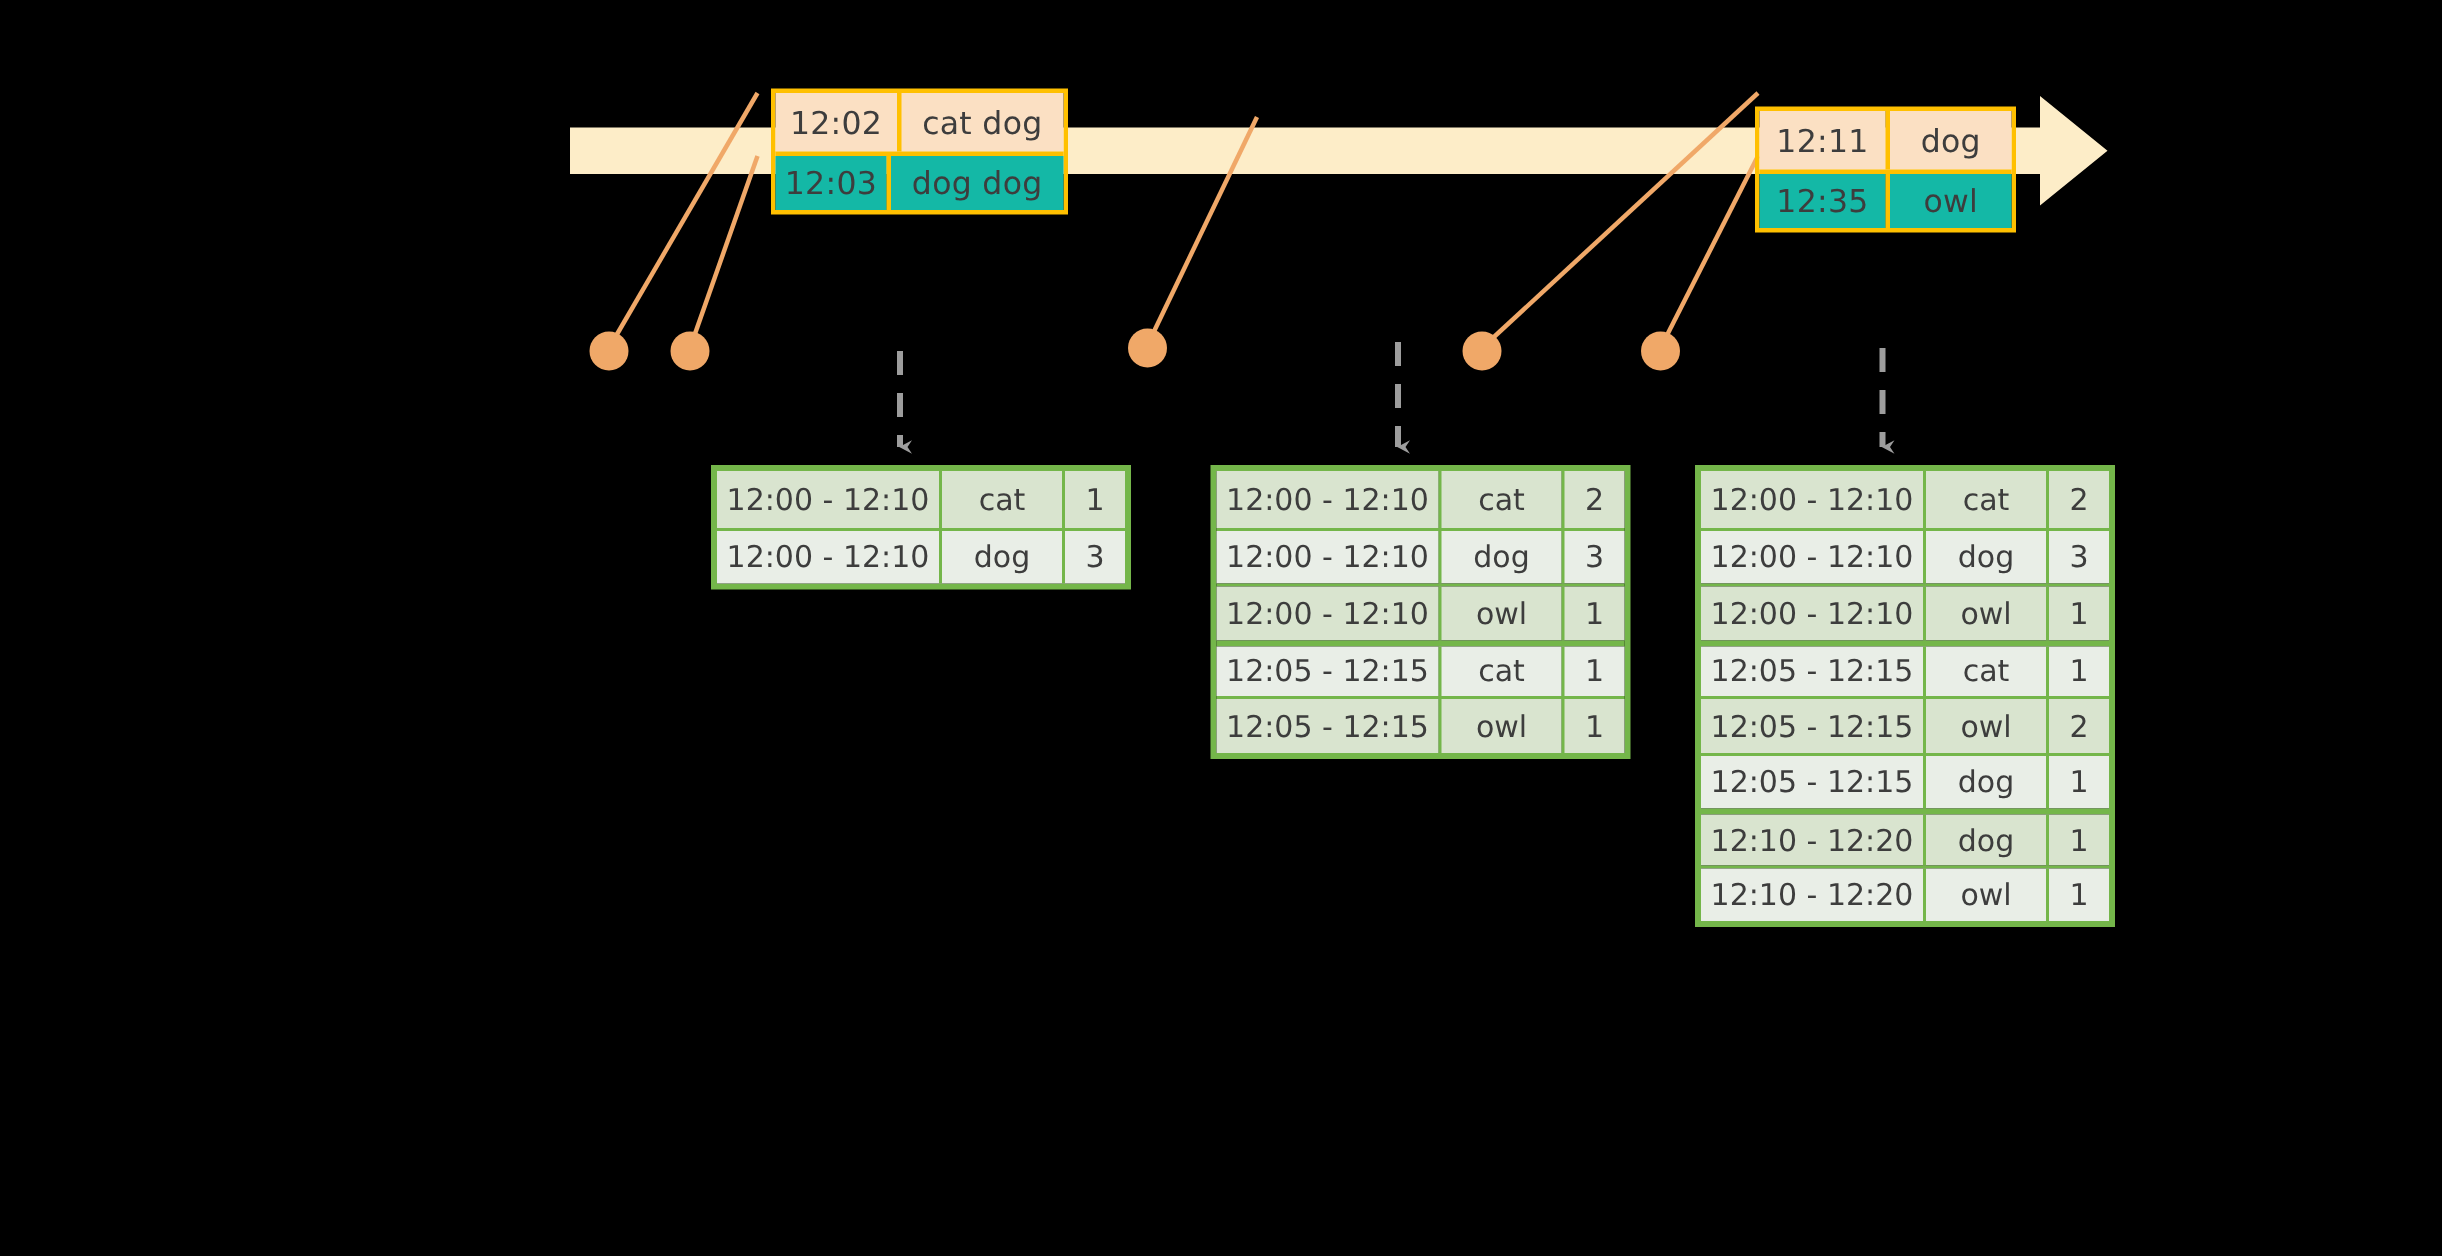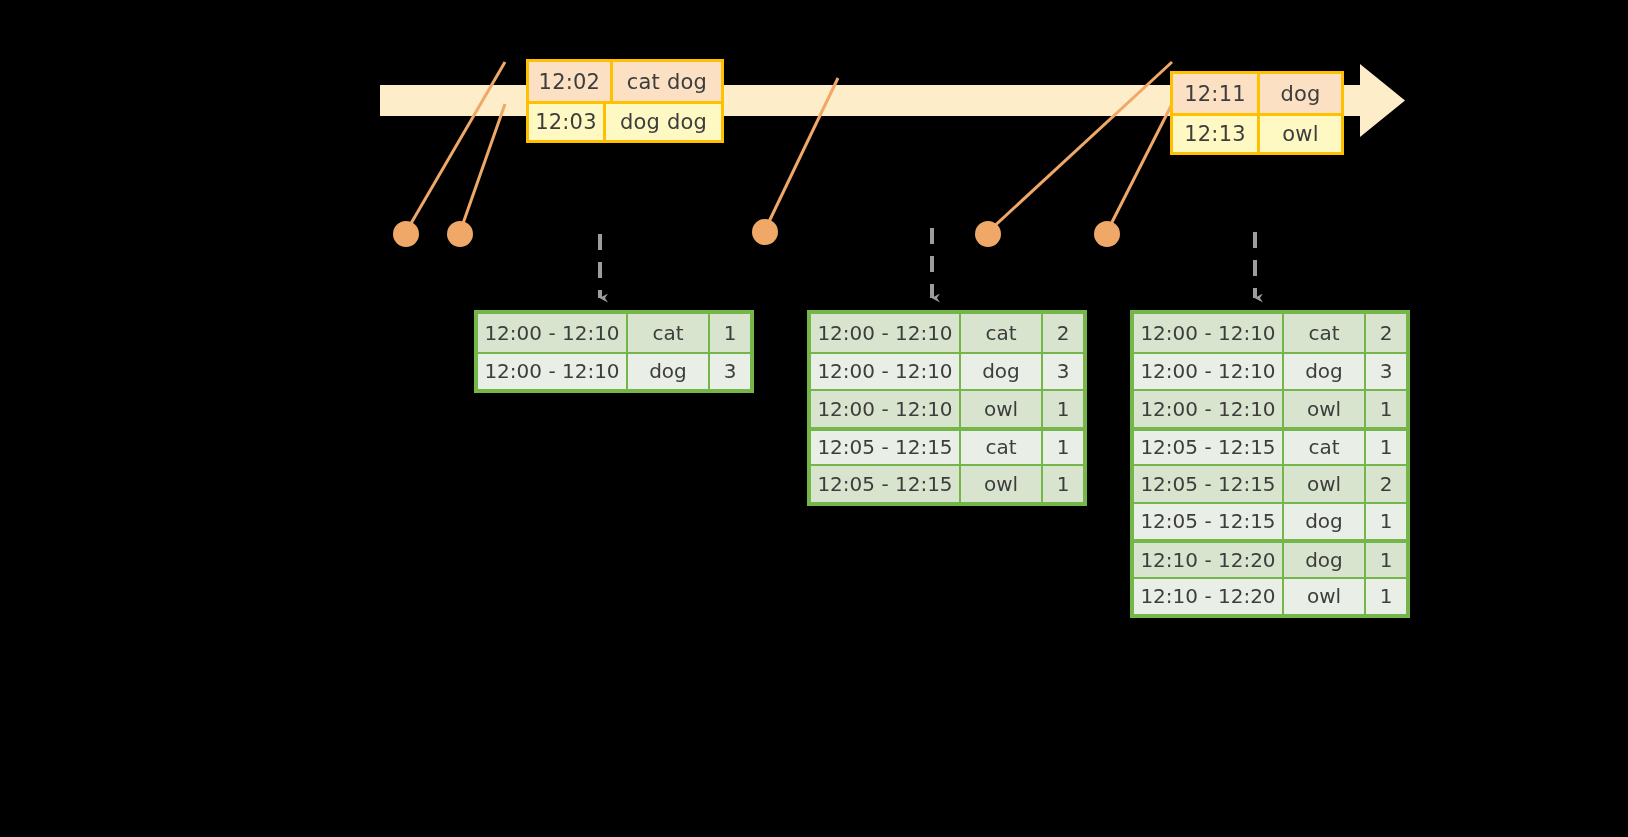--- a/index.html
+++ b/index.html
@@ -36,21 +36,21 @@
     flex-direction: column;
     z-index: 5;
   }
   .evt-row {
     display: flex;
     align-items: stretch;
     height: 39px;
   }
   .evt-row + .evt-row { border-top: 3px solid #ffc000; }
   .evt-row.shade  .evt-cell { background: #fbe0c3; }
-  .evt-row.light  .evt-cell { background: #fef9c3; }
+  .evt-row.light  .evt-cell { background: #14b8a6; }
   .evt-cell {
     display: flex;
     align-items: center;
     justify-content: center;
     font-size: 21px;
     color: #3d3d3d;
     letter-spacing: .2px;
     white-space: nowrap;
   }
   .evt-cell.time  { width: 84px; }
@@ -117,39 +117,39 @@
       <circle cx="1107" cy="234" r="13"></circle>
     </g>
 
     <g stroke="#9d9d9d" stroke-width="4" stroke-dasharray="16 12" fill="none">
       <line x1="600" y1="234" x2="600" y2="298" marker-end="url(#dash-arrowhead)"></line>
       <line x1="932" y1="228" x2="932" y2="298" marker-end="url(#dash-arrowhead)"></line>
       <line x1="1255" y1="232" x2="1255" y2="298" marker-end="url(#dash-arrowhead)"></line>
     </g>
   </svg>
 
-  <div class="evt-group" style="left:526px; top:59px; width:198px;">
+  <div class="evt-group" style="left:514px; top:59px; width:198px;">
     <div class="evt-row shade">
       <div class="evt-cell time">12:02</div>
       <div class="evt-cell words">cat dog</div>
     </div>
     <div class="evt-row light">
       <div class="evt-cell time">12:03</div>
       <div class="evt-cell words">dog dog</div>
     </div>
   </div>
 
 
   <div class="evt-group" style="left:1170px; top:59px; width:174px;margin-top:12px;">
     <div class="evt-row shade">
       <div class="evt-cell time">12:11</div>
       <div class="evt-cell words">dog</div>
     </div>
     <div class="evt-row light">
-      <div class="evt-cell time">12:13</div>
+      <div class="evt-cell time">12:35</div>
       <div class="evt-cell words">owl</div>
     </div>
   </div>
 
   <div class="res-table" id="result-table-1" style="left:474px; top:310px;">
       <div class="res-row a">
         <div class="res-cell win">12:00 - 12:10</div>
         <div class="res-cell word">cat</div>
         <div class="res-cell count">1</div>
       </div>

